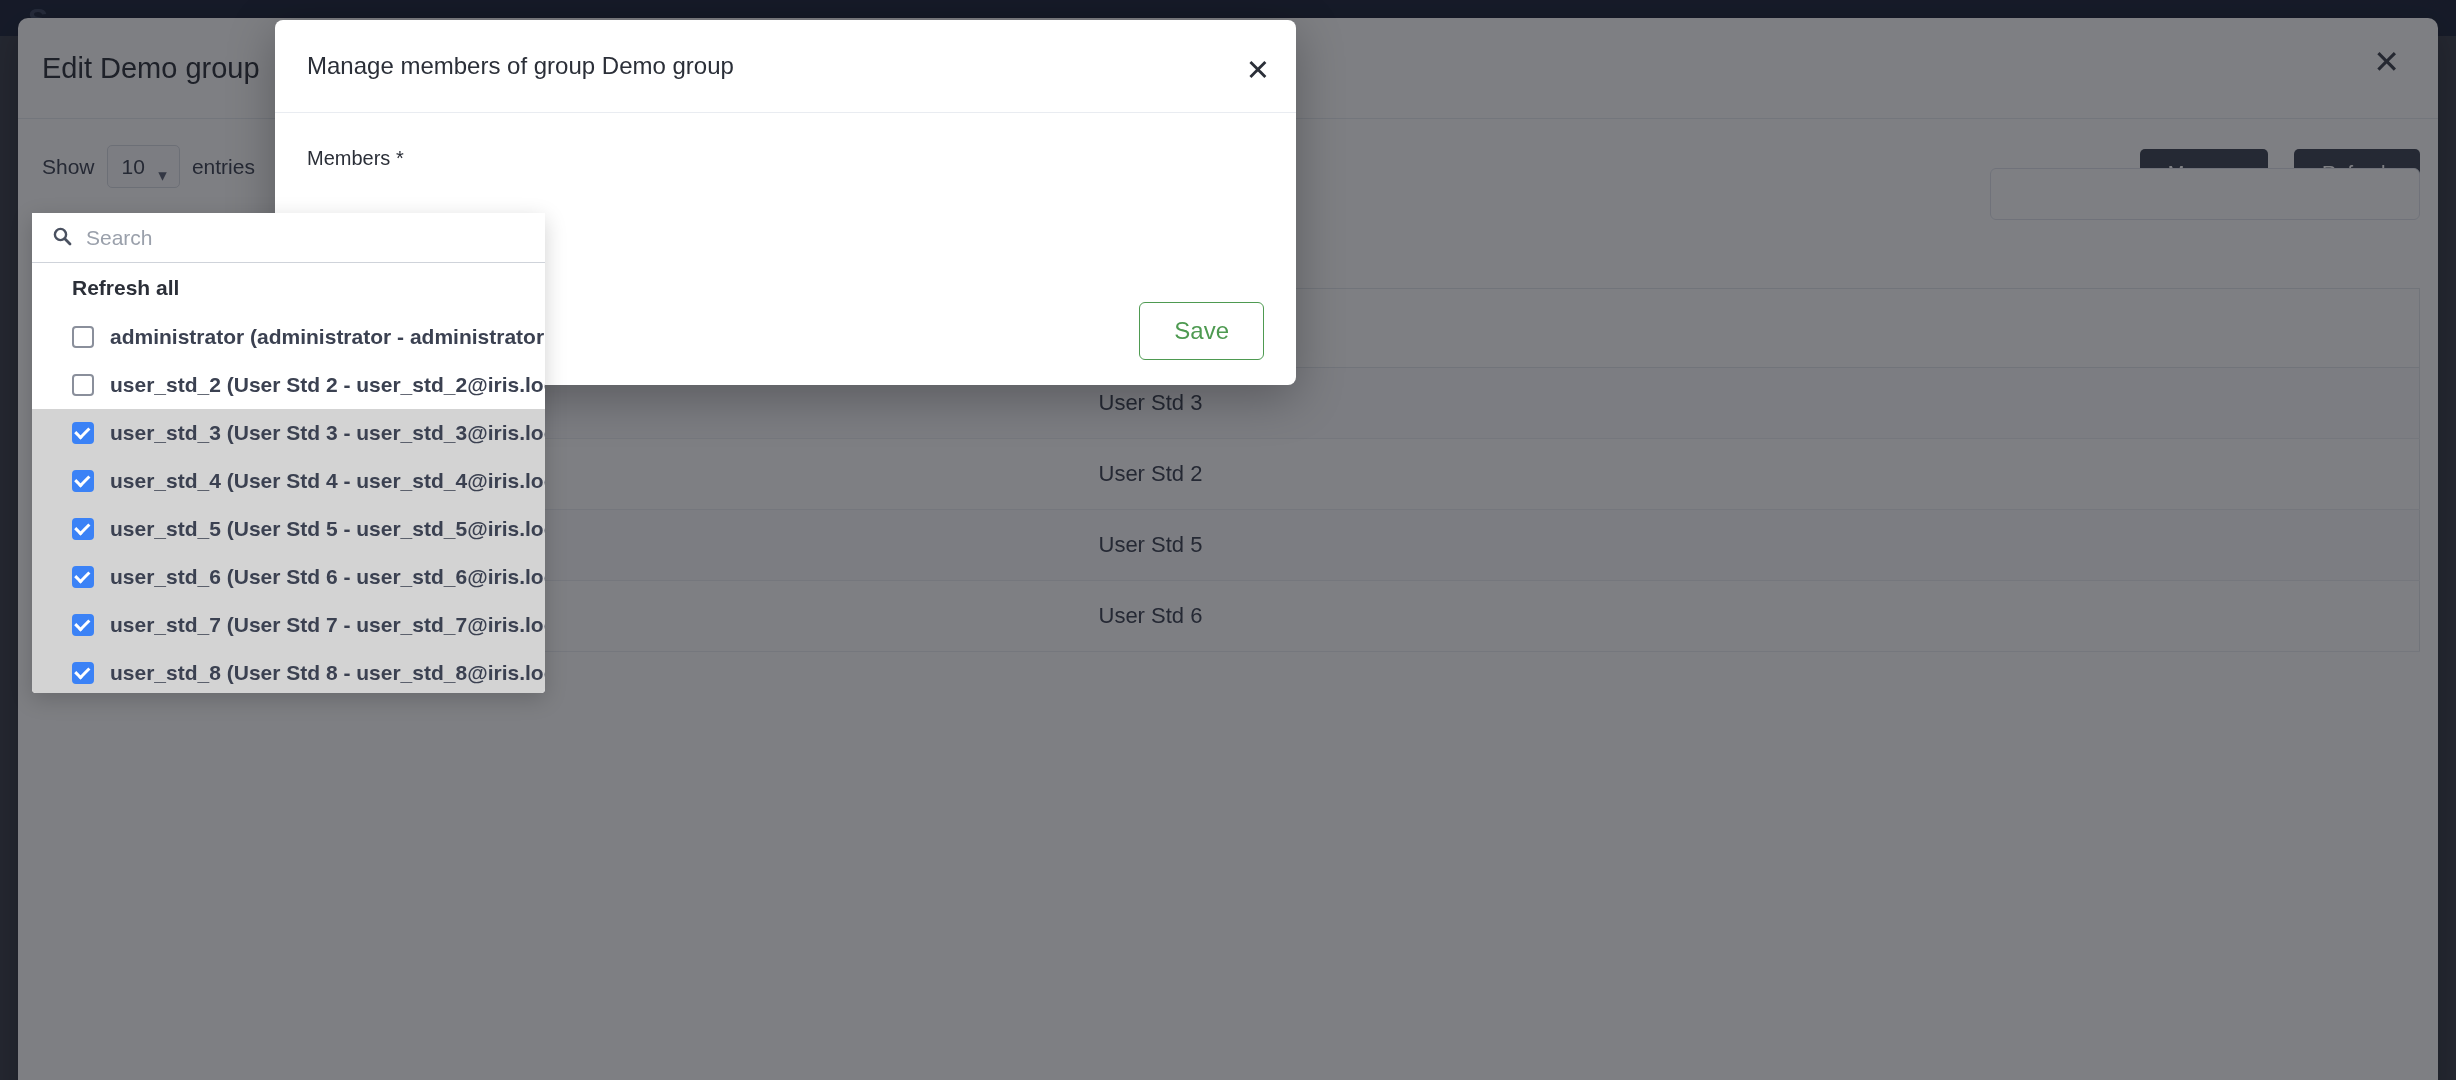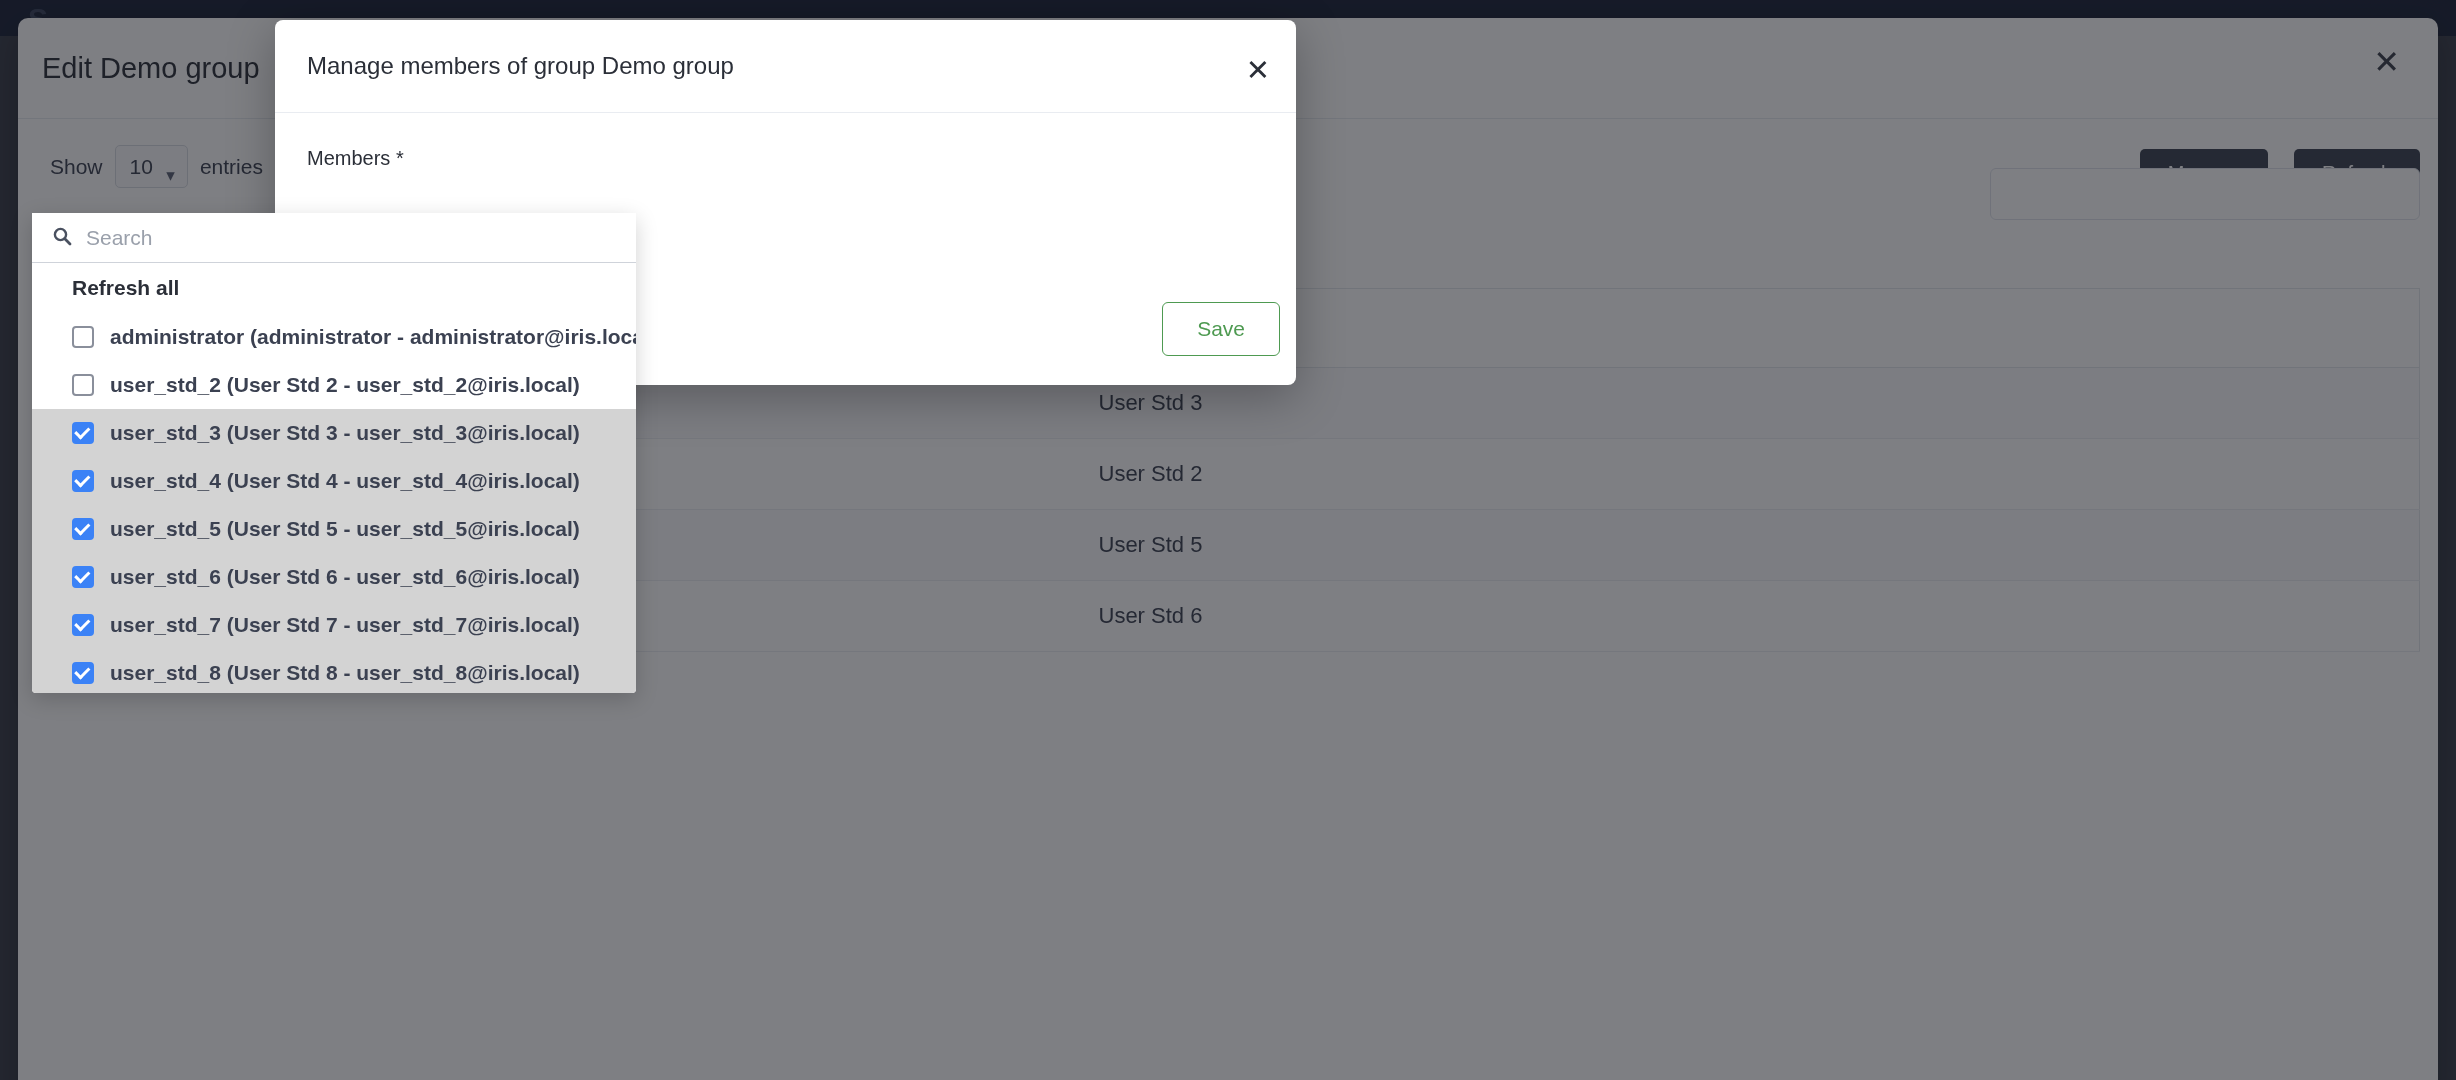--- a/index.html
+++ b/index.html
@@ -63,21 +63,21 @@
     background: #3b4151; color: #ffffff; border: none;
     border-radius: 5px; padding: 13px 28px; font-size: 20px;
     cursor: pointer; font-family: "Liberation Sans", sans-serif;
   }
   #btn-manage { right: 170px; }
   #btn-refresh { right: 18px; }
 
   .dt-length {
     position: absolute; left: 24px; top: 36px;
     display: flex; align-items: center; gap: 12px;
-    font-size: 21px; color: #3b4151; margin-left: 8px;
+    font-size: 21px; color: #3b4151;
   }
   .dt-select {
     border: 1px solid #d8dce3; border-radius: 5px;
     padding: 9px 34px 9px 14px; font-size: 21px; color: #3b4151;
     background: #fbfbfc; appearance: none;
     font-family: "Liberation Sans", sans-serif; cursor: pointer;
     position: relative;
   }
   .dt-select-wrap { position: relative; }
   .dt-select-wrap::after {
@@ -143,21 +143,21 @@
   }
   .ms-arrows {
     position: absolute; right: 18px; top: 50%; transform: translateY(-50%);
     display: flex; flex-direction: column; gap: 2px; line-height: .55;
     font-size: 15px; color: #2b2f38;
   }
 
   
   .ms-dropdown {
     position: absolute; left: 32px; top: 213px;
-    width: 604px; height: 480px;
+    width: 513px; height: 480px;
     background: #ffffff;
     box-shadow: 0 6px 22px rgba(0,0,0,.18);
     border-radius: 0 0 4px 4px;
     overflow: hidden; z-index: 40;
   }
   .ms-search {
     display: flex; align-items: center; gap: 14px;
     padding: 0 20px; height: 50px; border-bottom: 1px solid #cfd3da;
   }
   .ms-search svg { flex: 0 0 auto; }
@@ -183,24 +183,24 @@
     display: flex; align-items: center; justify-content: center;
   }
   .cb.checked { background: #3b82f6; border-color: #3b82f6; }
   .cb.checked::after {
     content: ""; width: 11px; height: 6px;
     border-left: 3px solid #fff; border-bottom: 3px solid #fff;
     transform: rotate(-45deg) translate(1px, -2px);
   }
 
   .btn-save {
-    position: absolute; right: 16px; top: 282px;
+    position: absolute; right: 32px; top: 282px;
     background: #ffffff; color: #4e9a51;
     border: 1px solid #4e9a51; border-radius: 6px;
-    padding: 14px 34px; font-size: 21px; cursor: pointer;
+    padding: 14px 34px; font-size: 24px; cursor: pointer;
     font-family: "Liberation Sans", sans-serif;
   }
 </style>
 </head>
 <body>
 
 <div id="app-root">
 
   <div class="navbar">
     <div class="navbar-brand">S</div>

